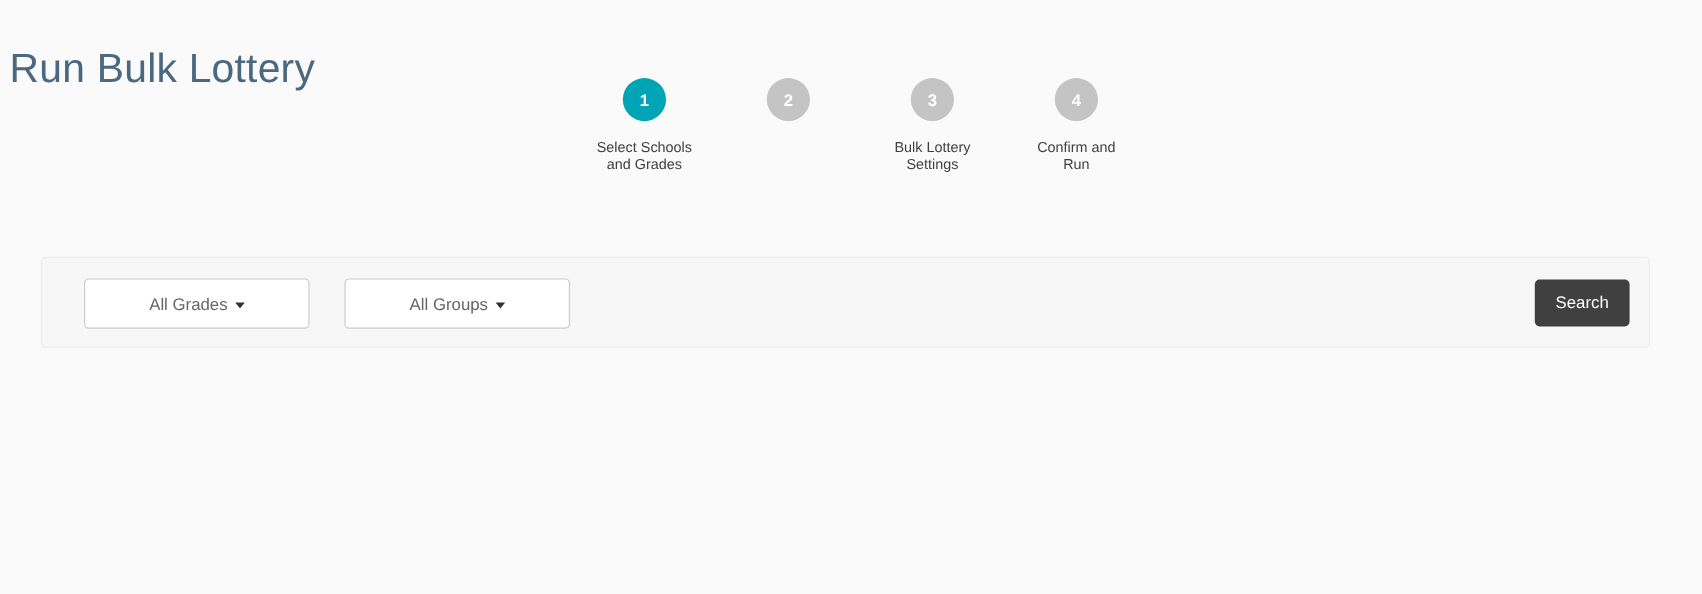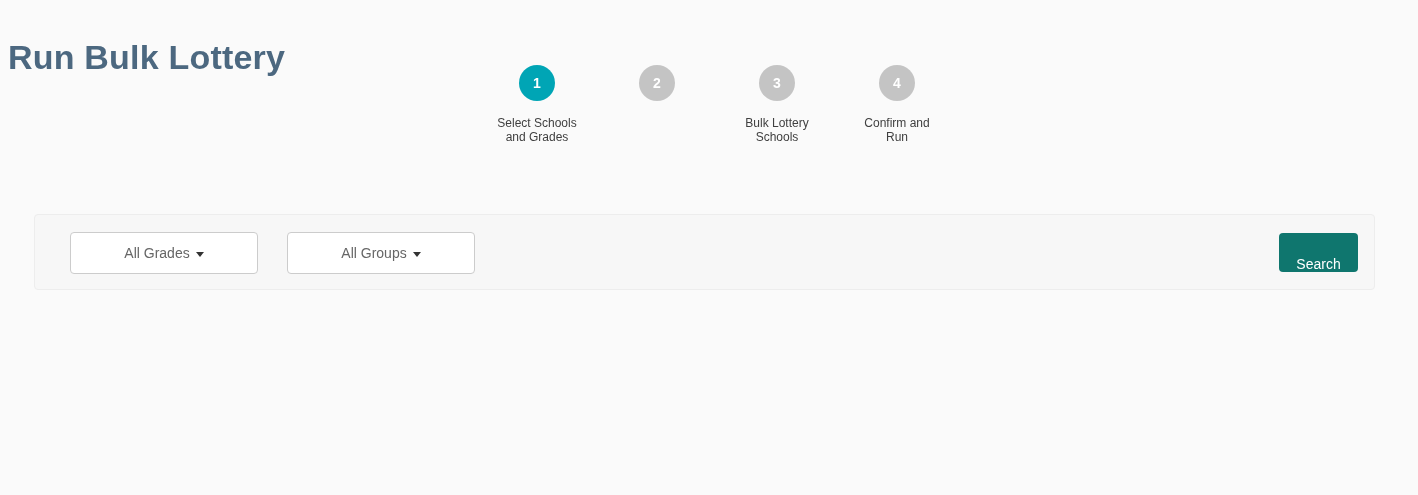--- a/index.html
+++ b/index.html
@@ -15,21 +15,21 @@
     overflow: hidden;
     position: relative;
   }
 
   
   .page-title {
     position: absolute;
     left: 8px;
     top: 12px;
     font-size: 34px;
-    font-weight: 700;
+    font-weight: 400;
     color: #4c6880;
     letter-spacing: 0.2px;
     line-height: 44px;
     white-space: nowrap;
   }
 
   
   .wizard {
     position: absolute;
     left: 0;
@@ -113,30 +113,30 @@
   .dd-1 { left: 252px; width: 188px; }
   .dd-2 { left: 470px; width: 188px; }
 
   .search-button {
     position: absolute;
     top: 18px;
     right: 16px;
     width: 79px;
     height: 39px;
     box-sizing: border-box;
-    background: #0f766e;
+    background: #404040;
     border: none;
     border-radius: 4px;
     color: #ffffff;
     font-family: "Liberation Sans", sans-serif;
     font-size: 14px;
     font-weight: 400;
     line-height: 39px;
     text-align: center;
-    padding: 12px;
+    padding: 0;
     cursor: pointer;
   }
 
   
   .results-area {
     position: absolute;
     left: 0;
     top: 291px;
     width: 1418px;
     height: 204px;
@@ -156,21 +156,21 @@
 and Grades</div>
   </div>
 
   <div class="step" style="left:657px;">
     <div class="step-circle">2</div>
   </div>
 
   <div class="step" style="left:777px;">
     <div class="step-circle">3</div>
     <div class="step-label">Bulk Lottery
-Schools</div>
+Settings</div>
   </div>
 
   <div class="step" style="left:897px;">
     <div class="step-circle">4</div>
     <div class="step-label">Confirm and
 Run</div>
   </div>
 
 </div>
 

